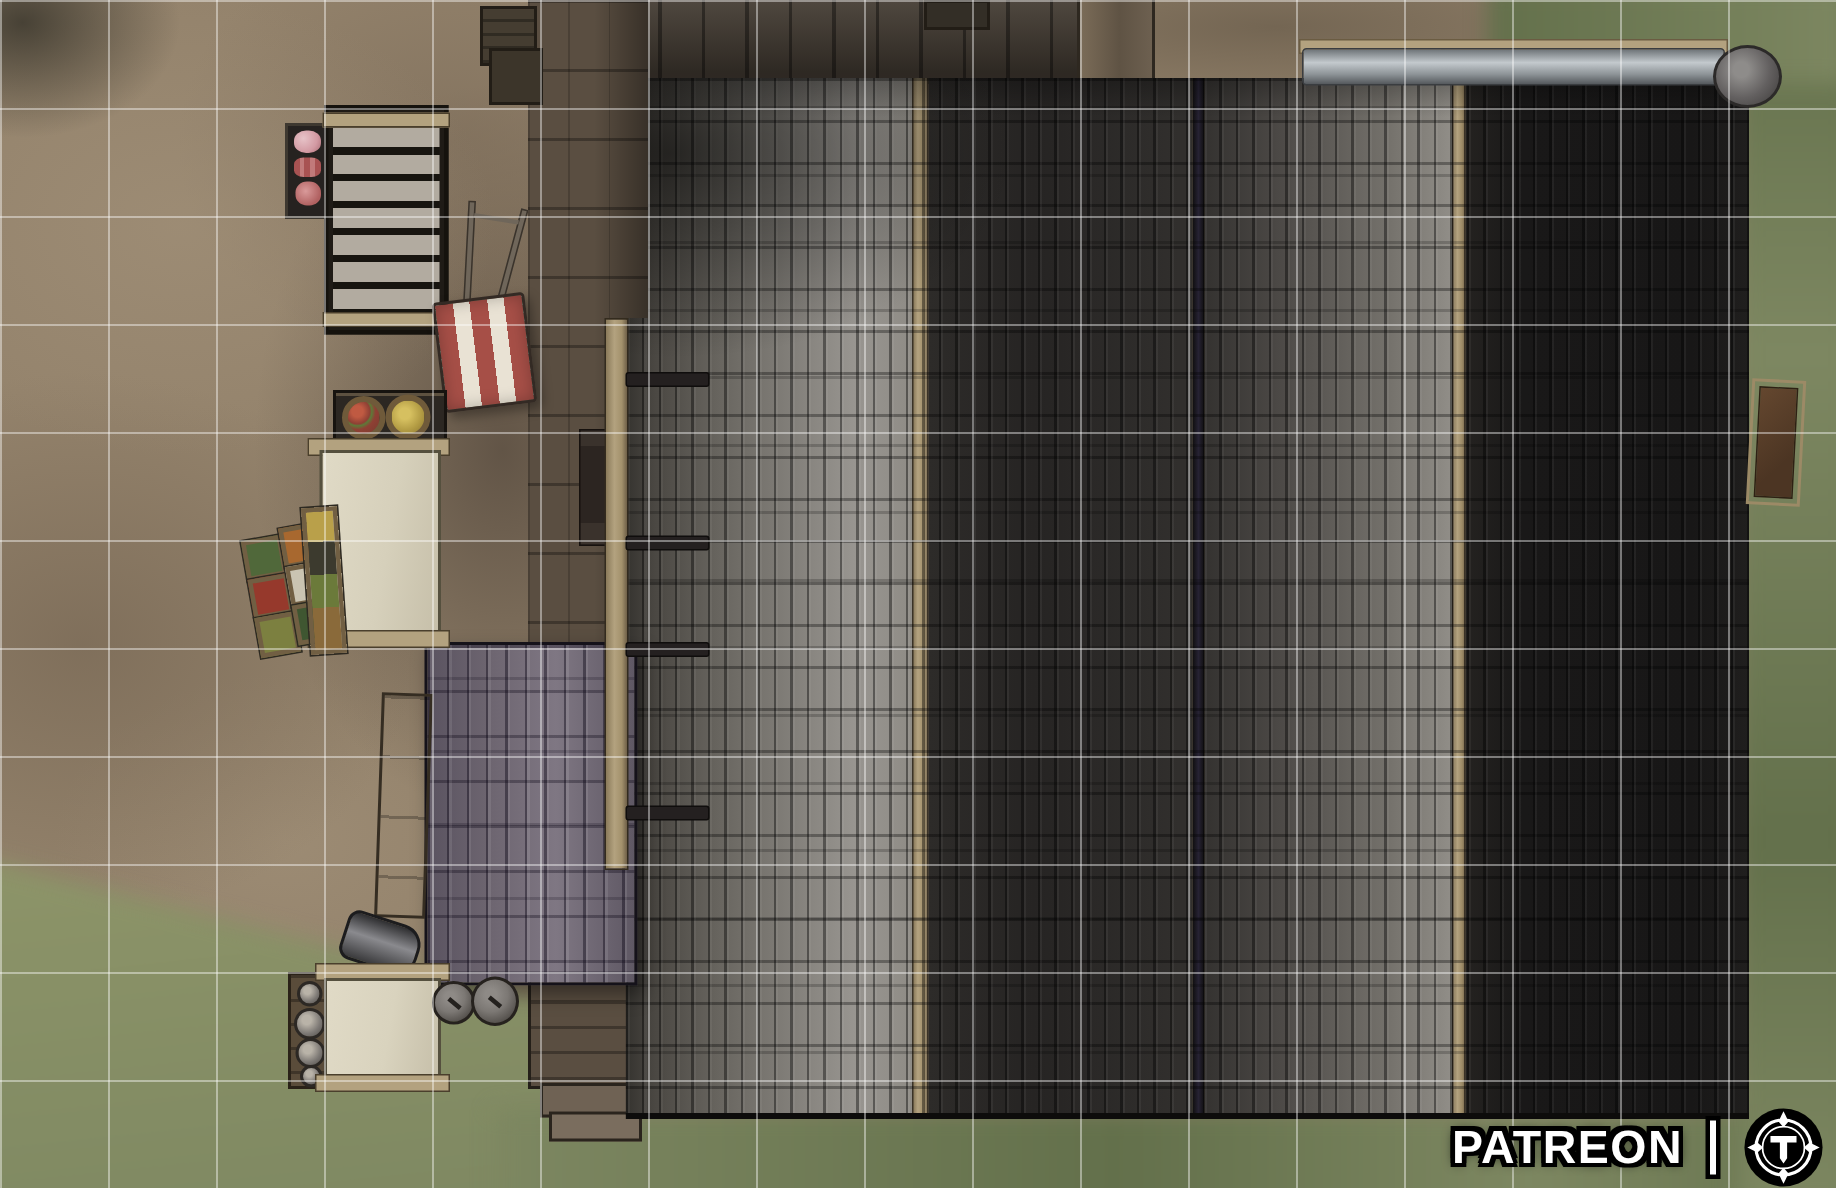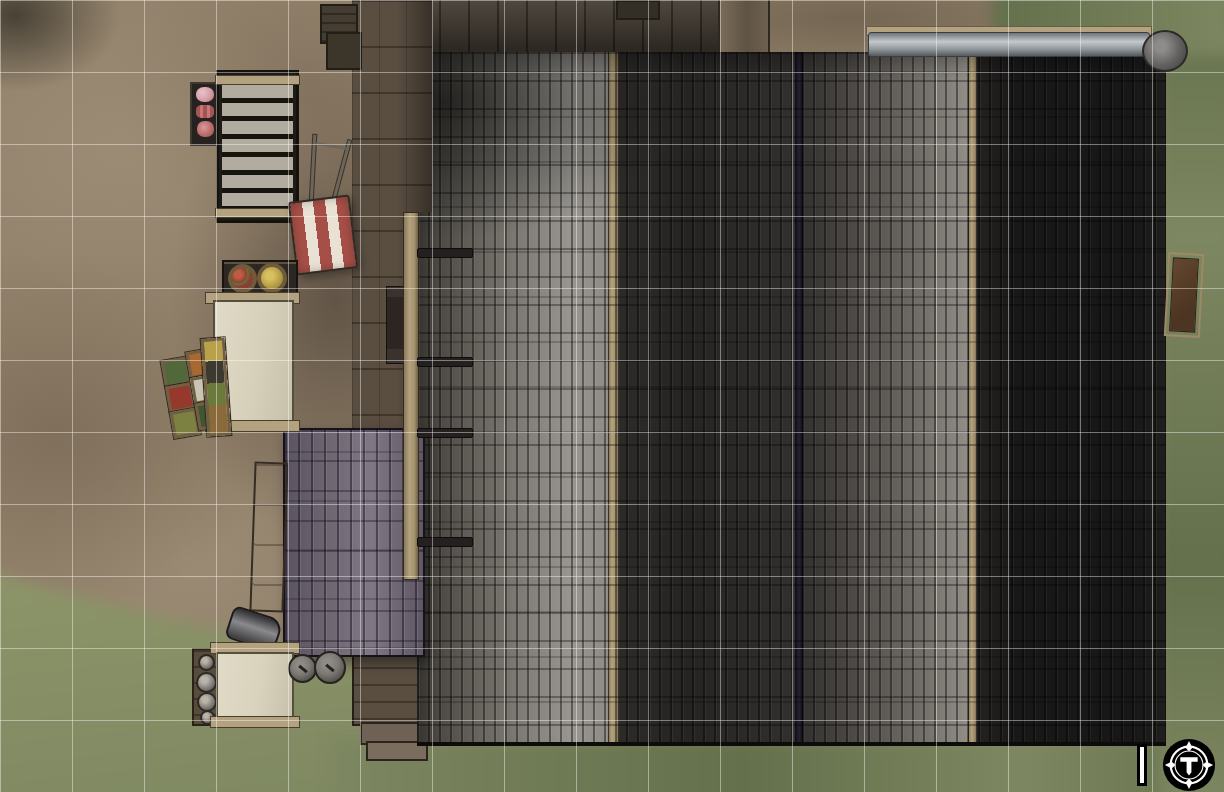--- a/index.html
+++ b/index.html
@@ -289,20 +289,21 @@
   <div class="abs pot pot1">
       <div class="handle"></div>
     </div>
   <div class="abs pot pot2">
       <div class="handle"></div>
     </div>
 
   <div class="abs grid noint"></div>
 
   <div class="abs watermark">
+    <span class="wm-text">PATREON</span>
     <span class="wm-pipe"></span>
     <svg class="wm-logo" viewBox="0 0 56 56">
       <circle cx="28" cy="28" r="27" fill="#000"></circle>
       <circle cx="28" cy="28" r="19" fill="none" stroke="#fff" stroke-width="2.2"></circle>
       <circle cx="28" cy="28" r="14.5" fill="none" stroke="#fff" stroke-width="1.2"></circle>
       <path fill="#fff" d="M28 3 L31.5 10 L28 14 L24.5 10 Z"></path>
       <path fill="#fff" d="M28 53 L31.5 46 L28 42 L24.5 46 Z"></path>
       <path fill="#fff" d="M3 28 L10 24.5 L14 28 L10 31.5 Z"></path>
       <path fill="#fff" d="M53 28 L46 24.5 L42 28 L46 31.5 Z"></path>
       <path fill="#fff" d="M19 20 h18 v4.5 h-6.5 v11 l-2.5 3.5 -2.5 -3.5 v-11 H19 Z"></path>

